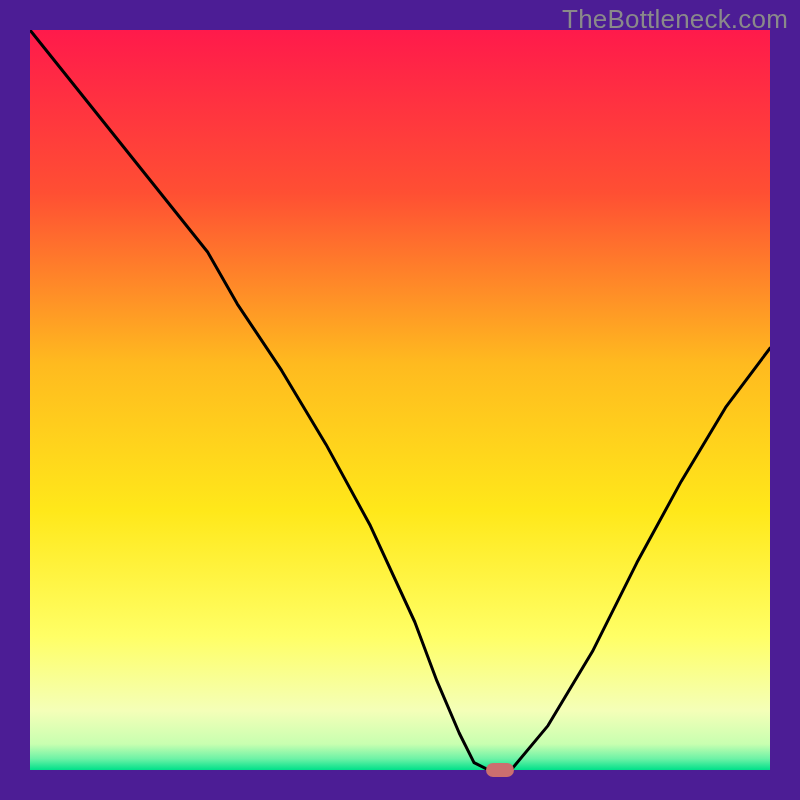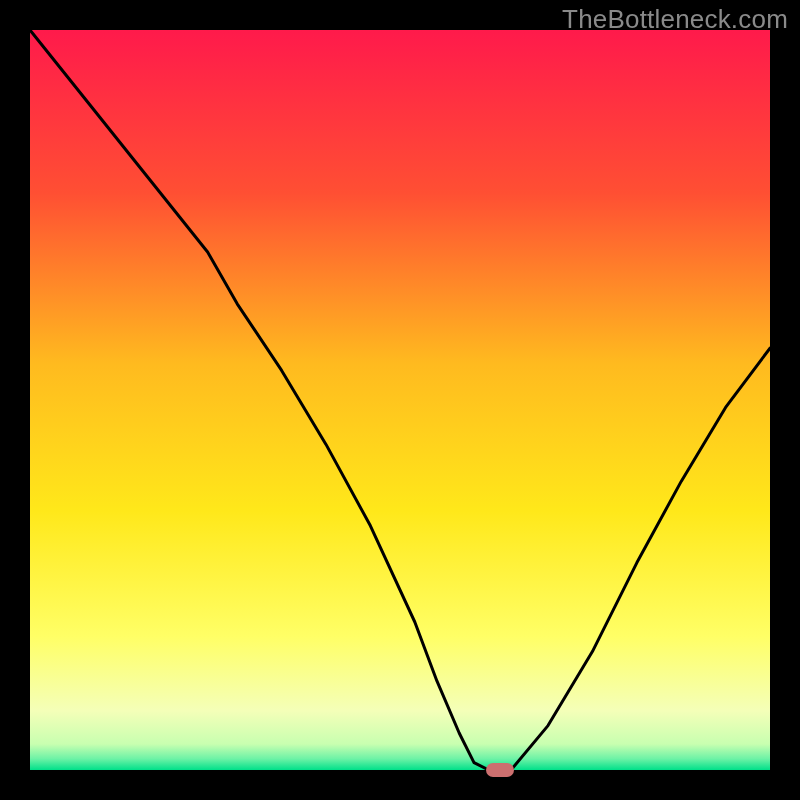--- a/index.html
+++ b/index.html
@@ -1,21 +1,21 @@
 <!DOCTYPE html>
 <html><head>
 <meta charset="utf-8">
 <style>
   * { margin: 0; padding: 0; box-sizing: border-box; }
   html, body { width: 800px; height: 800px; overflow: hidden; background: #fff; }
   .frame {
     position: relative;
     width: 800px;
     height: 800px;
-    background: #000000;
+    background: #4c1d95;
   }
   .watermark {
     position: absolute;
     top: 4px;
     right: 12px;
     font-family: Arial, Helvetica, sans-serif;
     font-size: 26px;
     color: #8a8a8a;
     font-weight: 400;
     letter-spacing: 0.2px;

